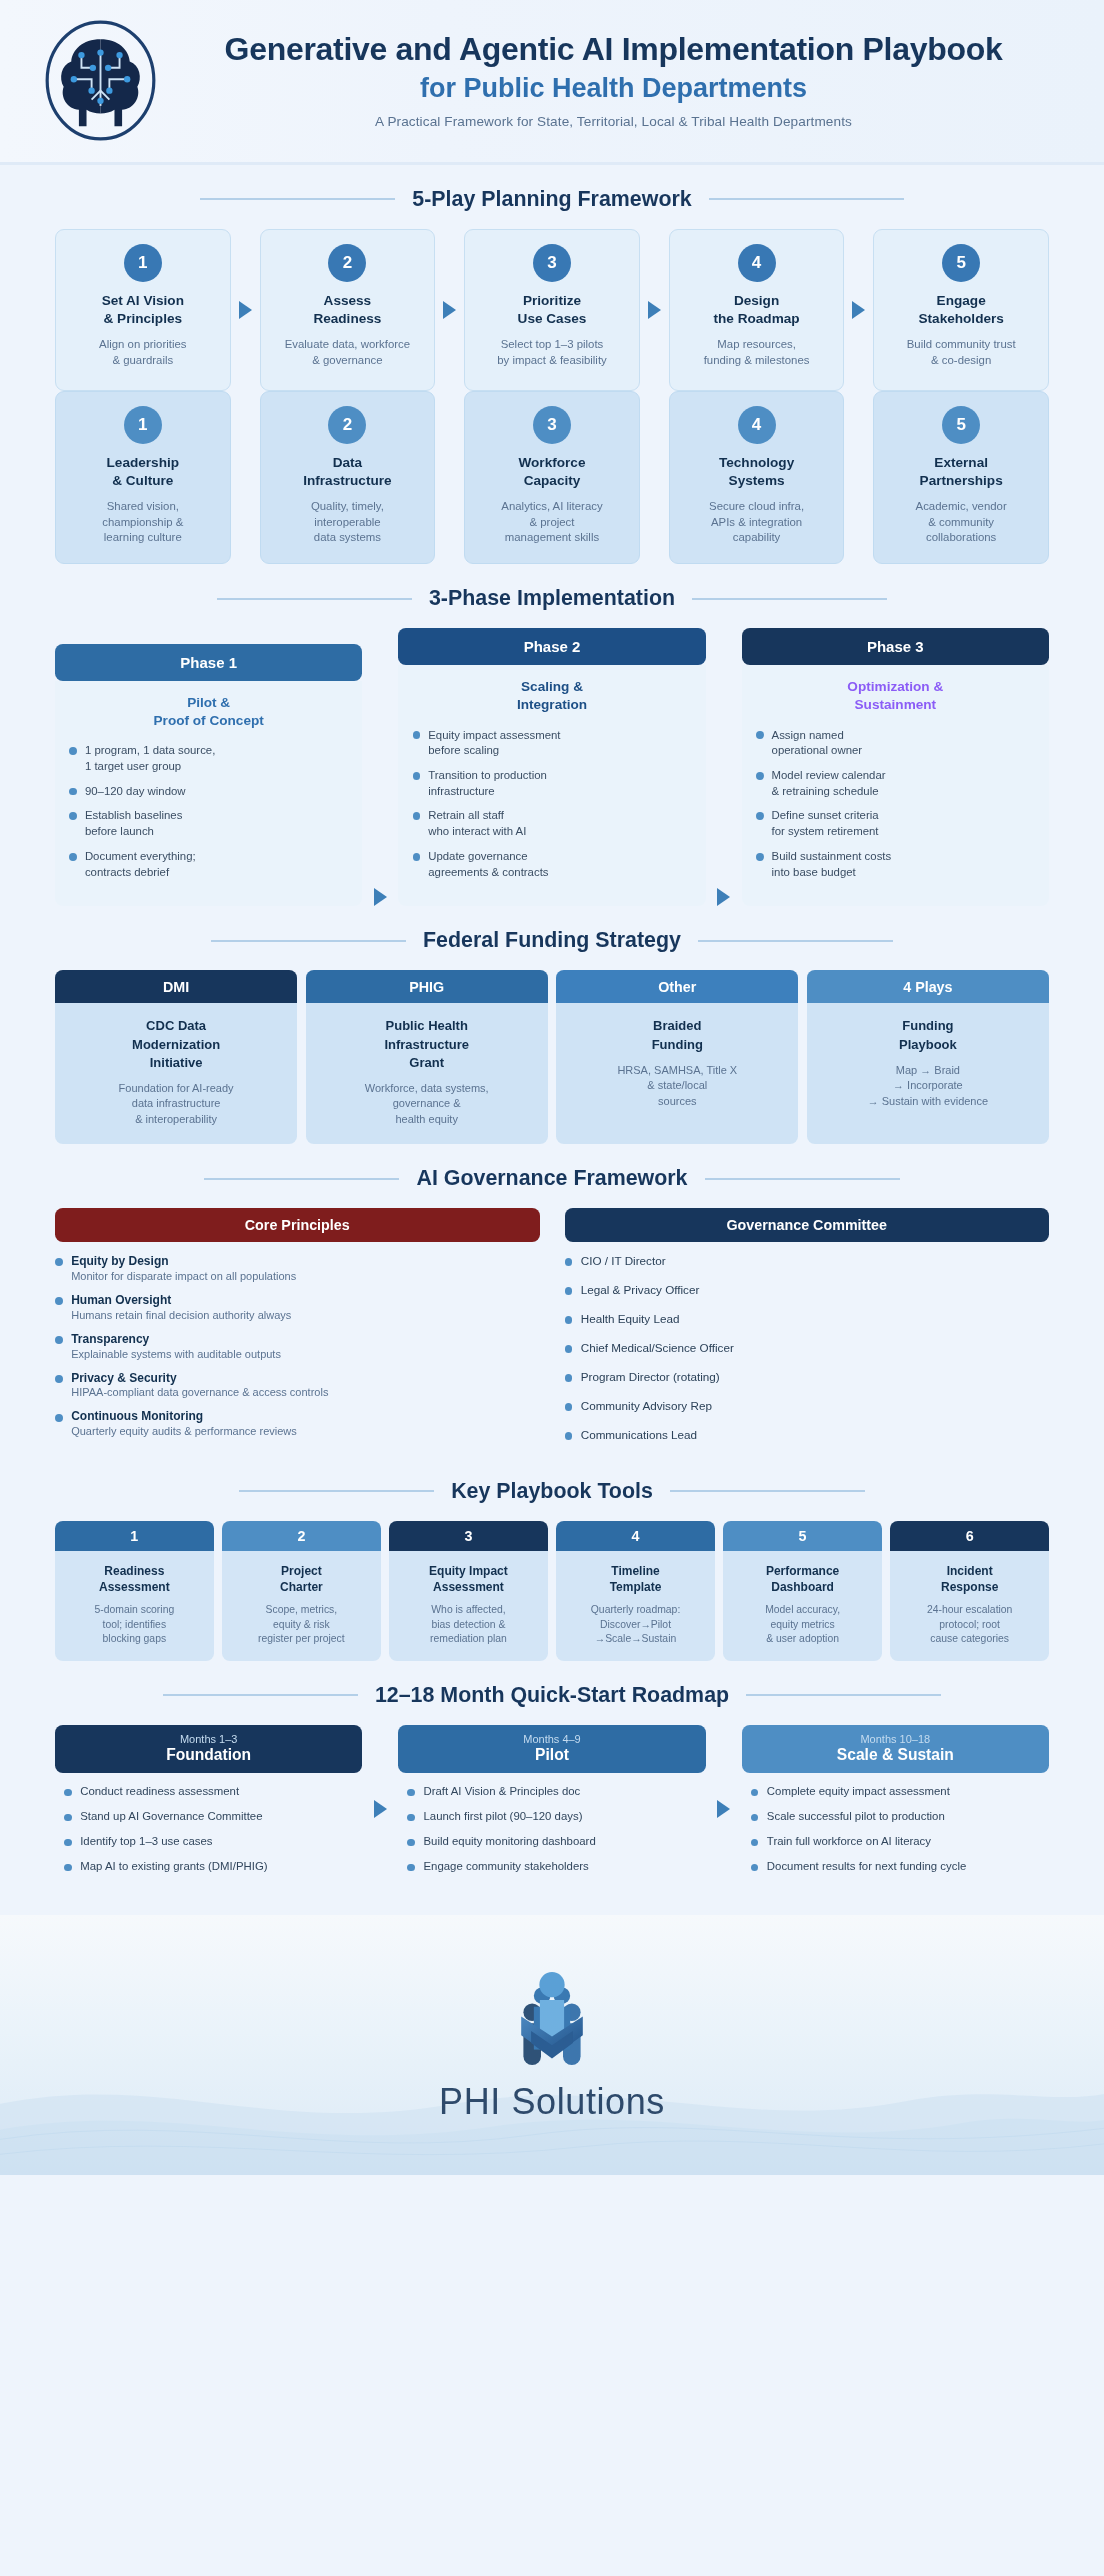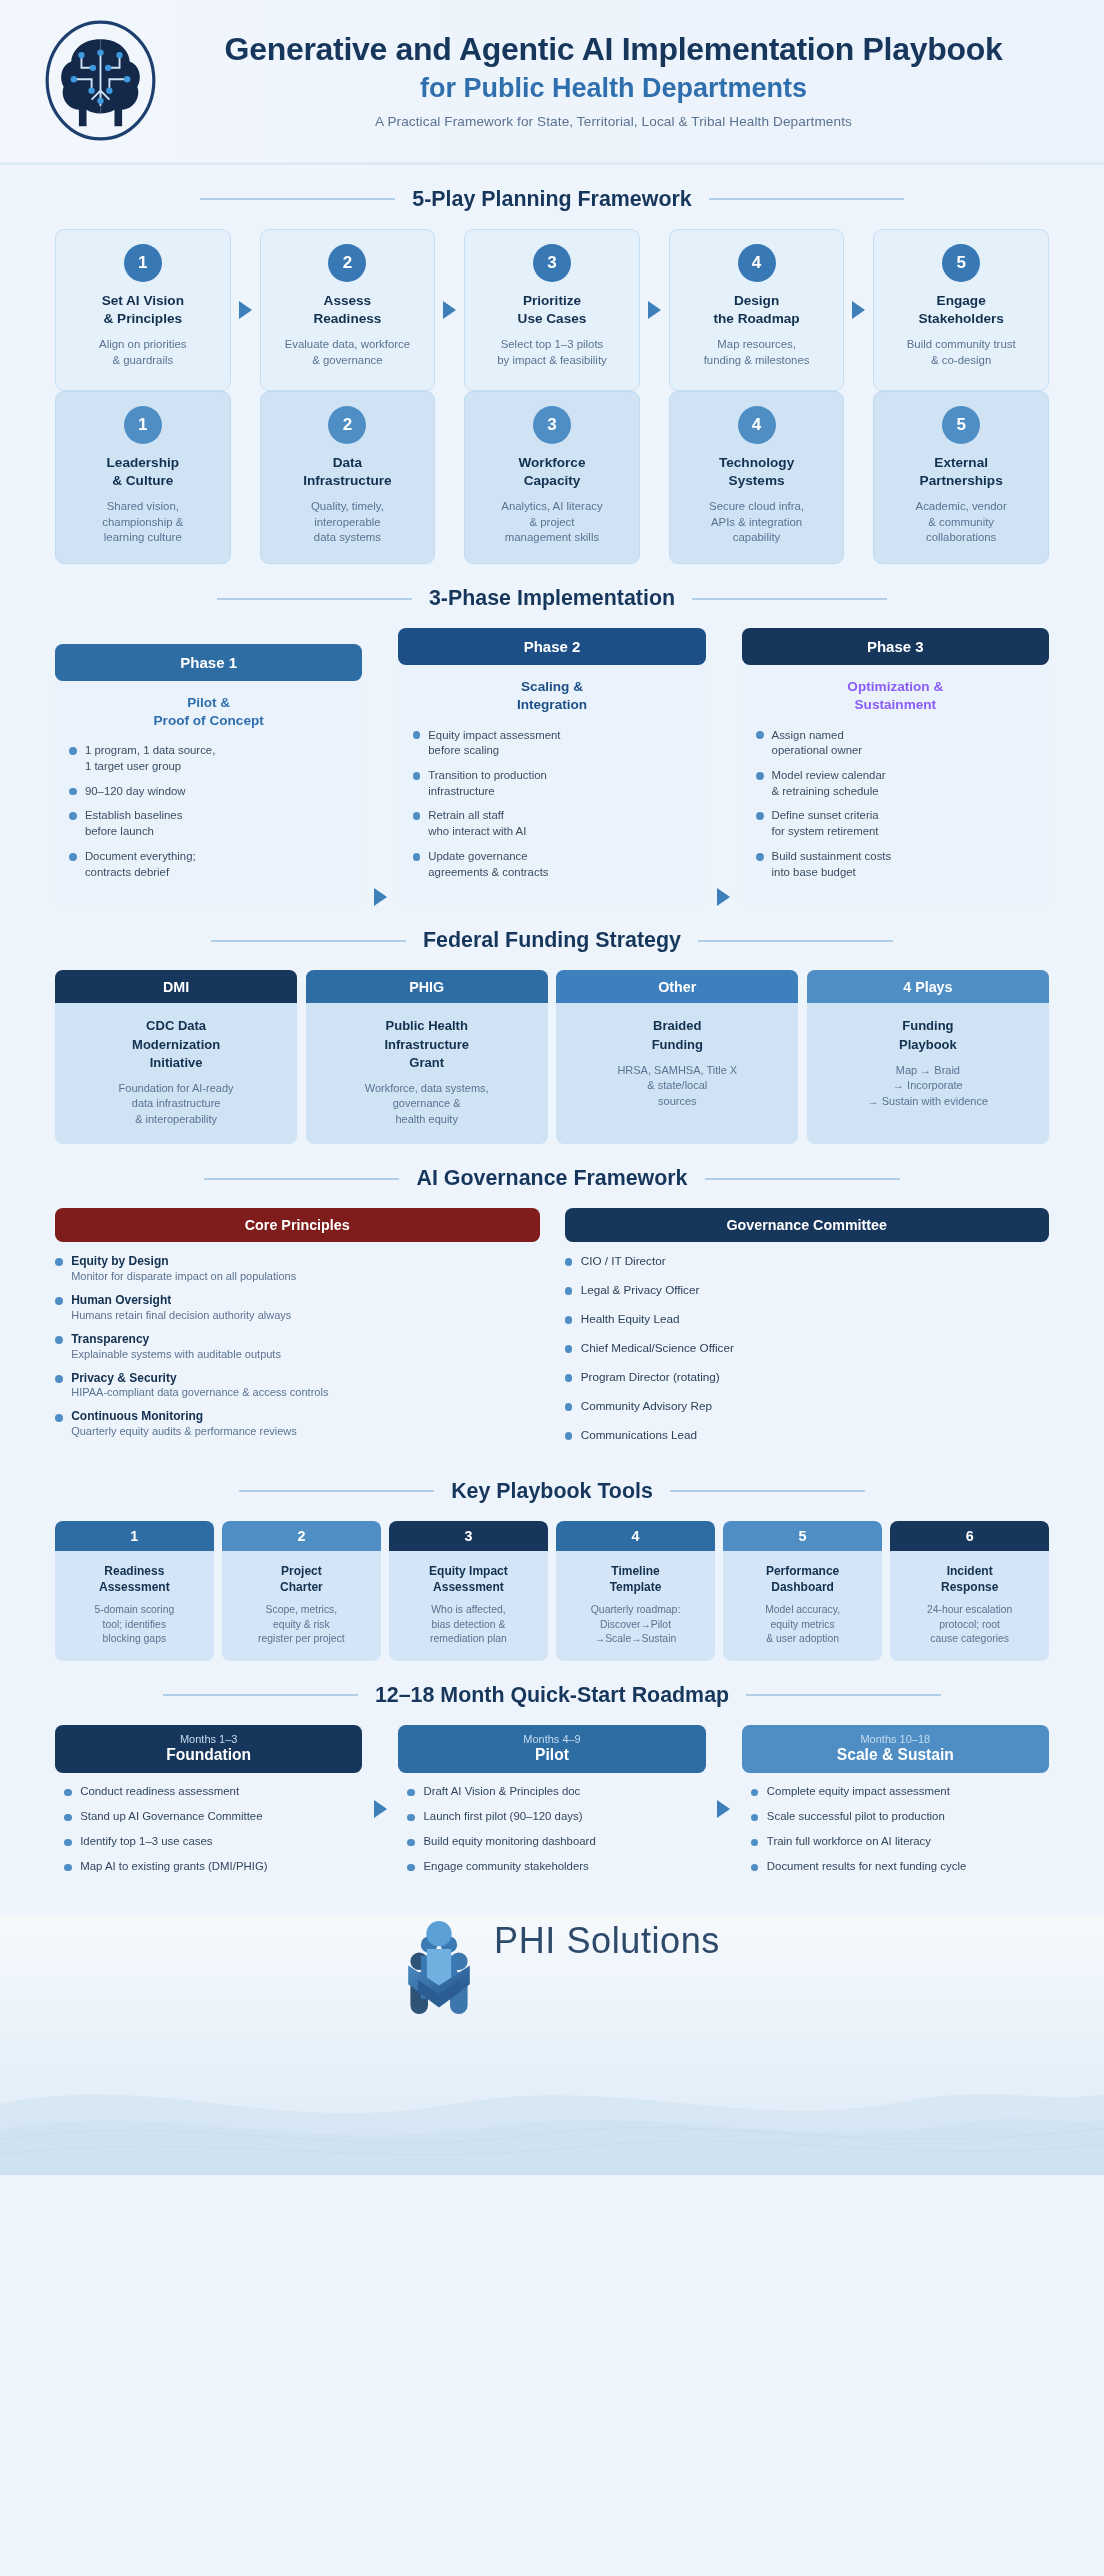--- a/index.html
+++ b/index.html
@@ -119,21 +119,21 @@
   .rm-title { font-size:15.6px; font-weight:bold; margin-top:1.3px; }
   .rm-body { padding:11.7px 5.2px 7.8px 9px; }
   .rm-item { display:flex; gap:8.4px; margin-bottom:13px; align-items:flex-start; }
   .rm-item .dot { margin-top:3.9px; }
   .rm-item .t { font-size:11.4px; color:#31465d; }
 
   
   .footer {
     height:260px; position:relative; overflow:hidden;
     background:linear-gradient(180deg,#f6f9fc 0%, #eaf3fa 45%, #dceaf6 100%);
-    display:flex; flex-direction:row; justify-content:center;
+    display:flex; flex-direction:column; align-items:center; justify-content:center;
   }
   .footer .wave { position:absolute; left:0; bottom:0; width:100%; height:149px; opacity:.55; }
   .phi-logo { width:110px; height:110px; position:relative; z-index:2; }
   .phi-name { font-size:36px; color:#2e4a6b; letter-spacing:0.6px; margin-top:5.2px; position:relative; z-index:2; font-weight:400; }
 </style>
 </head>
 <body>
 
 <div class="page">
 

